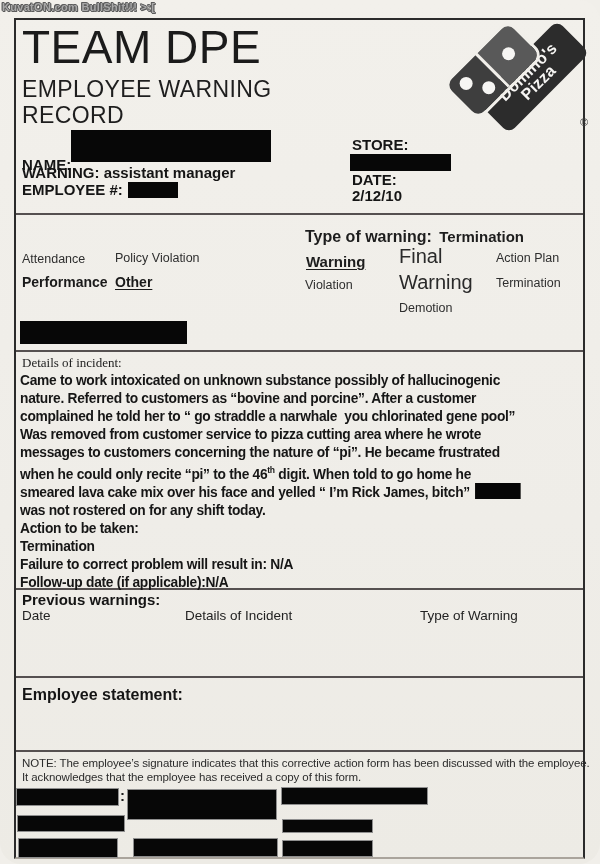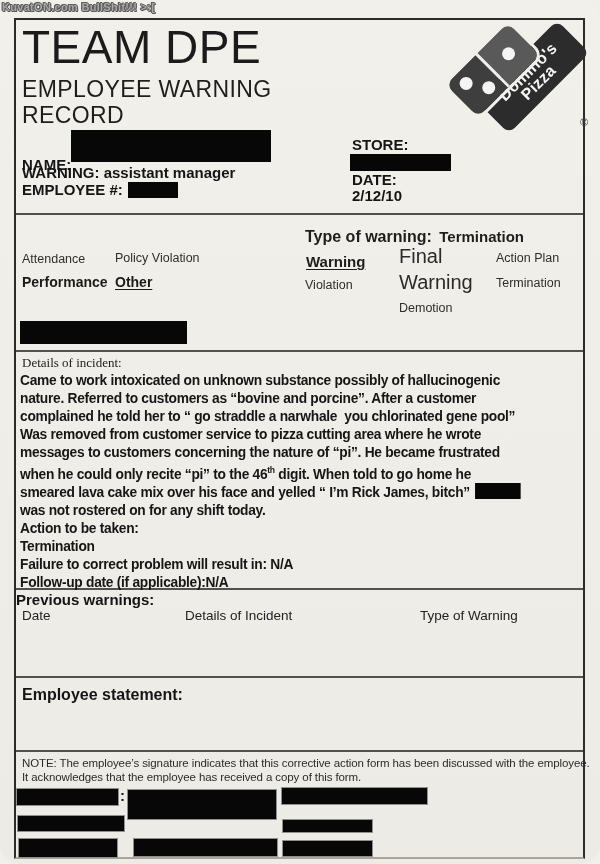--- a/index.html
+++ b/index.html
@@ -137,21 +137,21 @@
     <div class="dline">messages to customers concerning the nature of “pi”. He became frustrated</div>
     <div class="dline"><span>when he could only recite “pi” to the 46</span><sup>th</sup><span> digit. When told to go home he</span></div>
     <div class="dline"><span>smeared lava cake mix over his face and yelled “ I’m Rick James, bitch”</span><span class="inline-redact"></span></div>
     <div class="dline">was not rostered on for any shift today.</div>
     <div class="dline">Action to be taken:</div>
     <div class="dline">Termination</div>
     <div class="dline">Failure to correct problem will result in: N/A</div>
     <div class="dline">Follow-up date (if applicable):N/A</div>
   </div>
 
-  <div class="abs sec-h" style="left:16px;top:591px">Previous warnings:</div>
+  <div class="abs sec-h" style="left:22px;top:591px">Previous warnings:</div>
   <div class="abs col-h" style="left:22px;top:608px">Date</div>
   <div class="abs col-h" style="left:185px;top:608px">Details of Incident</div>
   <div class="abs col-h" style="left:420px;top:608px">Type of Warning</div>
 
   <div class="abs sec-h" style="left:22px;top:686px;font-size:16px">Employee statement:</div>
 
   <div class="abs note-line" style="left:22px;top:757px">NOTE: The employee’s signature indicates that this corrective action form has been discussed with the employee.</div>
   <div class="abs note-line" style="left:22px;top:771px">It acknowledges that the employee has received a copy of this form.</div>
 
   <div class="redact outlined" style="left:16px;top:788px;width:103px;height:18px"></div>

